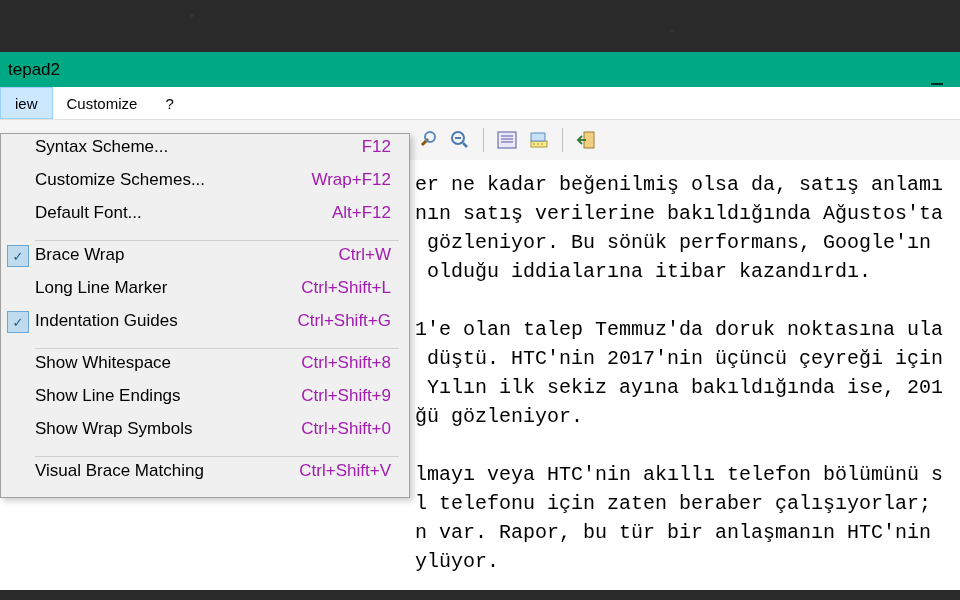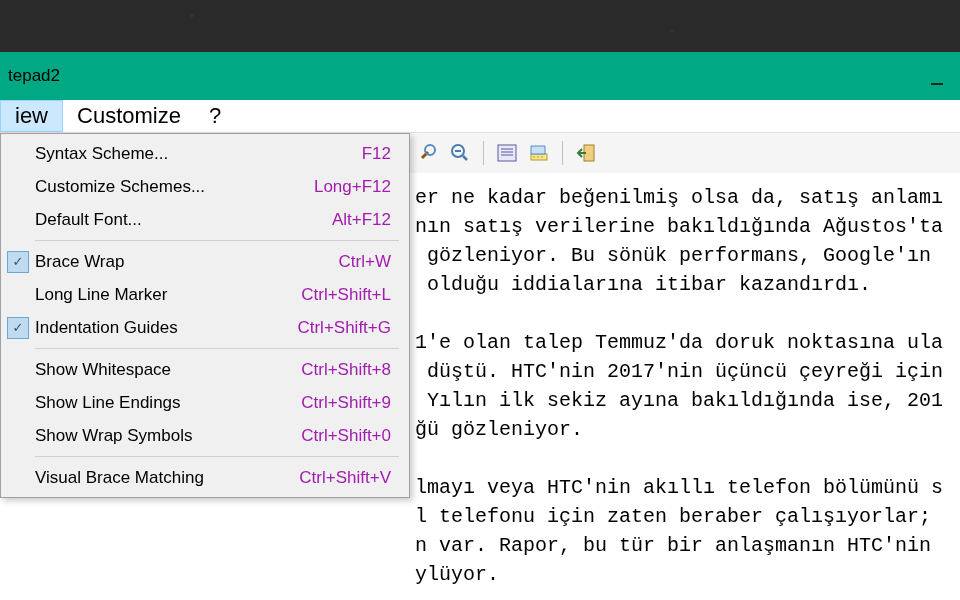--- a/index.html
+++ b/index.html
@@ -12,21 +12,21 @@
     }
     .desktop-bg {
       width: 100%;
       height: 52px;
       background: linear-gradient(135deg, #1a1a1a 0%, #2d2d2d 50%, #1f1f1f 100%);
       background-image: radial-gradient(circle at 20% 30%, rgba(80,80,80,0.3) 1px, transparent 2px),
                         radial-gradient(circle at 70% 60%, rgba(90,90,90,0.2) 1px, transparent 2px);
     }
     .titlebar {
       background: #00a884;
-      height: 48px;
+      height: 35px;
       display: flex;
       align-items: center;
       padding-left: 8px;
       color: #000;
       font-size: 17px;
       position: relative;
     }
     .titlebar-controls {
       position: absolute;
       right: 0;
@@ -41,21 +41,21 @@
       justify-content: center;
       font-size: 18px;
       color: #000;
     }
     .menubar {
       background: #fff;
       height: 33px;
       display: flex;
       align-items: center;
       border-bottom: 1px solid #e0e0e0;
-      font-size: 22px;
+      font-size: 15px;
     }
     .menu-item {
       padding: 0 14px;
       height: 100%;
       display: flex;
       align-items: center;
       cursor: default;
     }
     .menu-item.open {
       background: #cce8ff;
@@ -100,21 +100,20 @@
       width: 410px;
       background: #f0f0f0;
       border: 1px solid #a0a0a0;
       box-shadow: 3px 3px 6px rgba(0,0,0,0.2);
       padding: 3px 2px;
       font-size: 17px;
       z-index: 100;
     }
     .menu-row {
       display: flex;
-      align-items: center;
       height: 33px;
       padding-left: 32px;
       padding-right: 16px;
       cursor: default;
       position: relative;
     }
     .menu-check {
       position: absolute;
       left: 4px;
       width: 22px;
@@ -225,21 +224,21 @@
 
 ka bir detay olmasa da bu iddialar, geçen ay</span></div>
 
 <div class="dropdown-menu" id="dropdown">
     <div class="menu-row">
       <span class="menu-label">Syntax Scheme...</span>
       <span class="menu-shortcut">F12</span>
     </div>
     <div class="menu-row">
       <span class="menu-label">Customize Schemes...</span>
-      <span class="menu-shortcut">Long+F12</span>
+      <span class="menu-shortcut">Wrap+F12</span>
     </div>
     <div class="menu-row">
       <span class="menu-label">Default Font...</span>
       <span class="menu-shortcut">Alt+F12</span>
     </div>
     <div class="menu-sep"></div>
     <div class="menu-row">
       <div class="menu-check">✓</div>
       <span class="menu-label">Brace Wrap</span>
       <span class="menu-shortcut">Ctrl+W</span>

